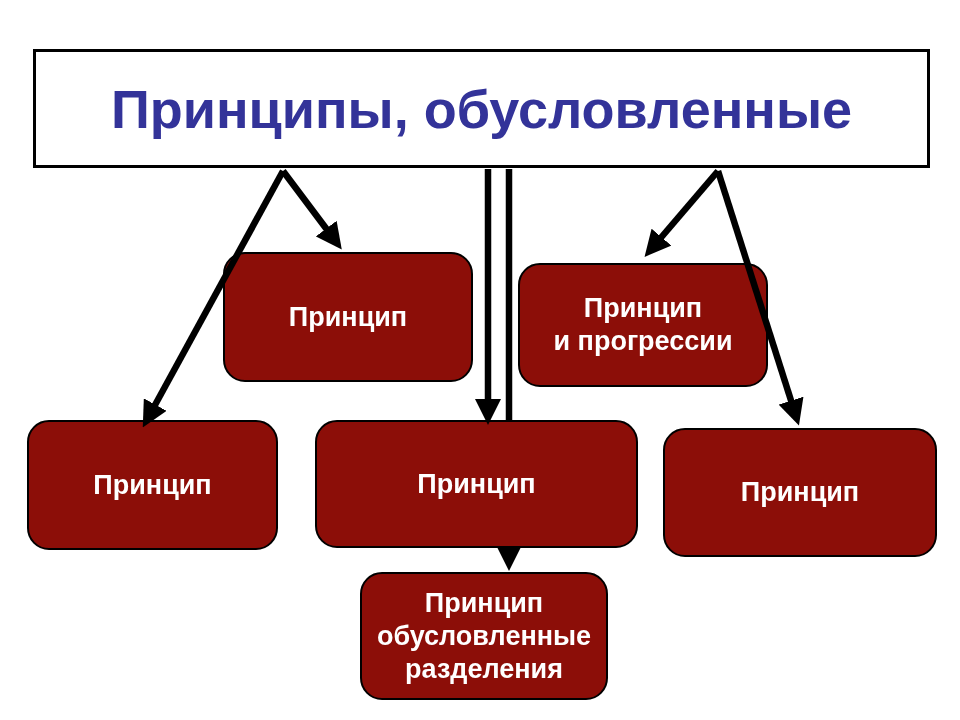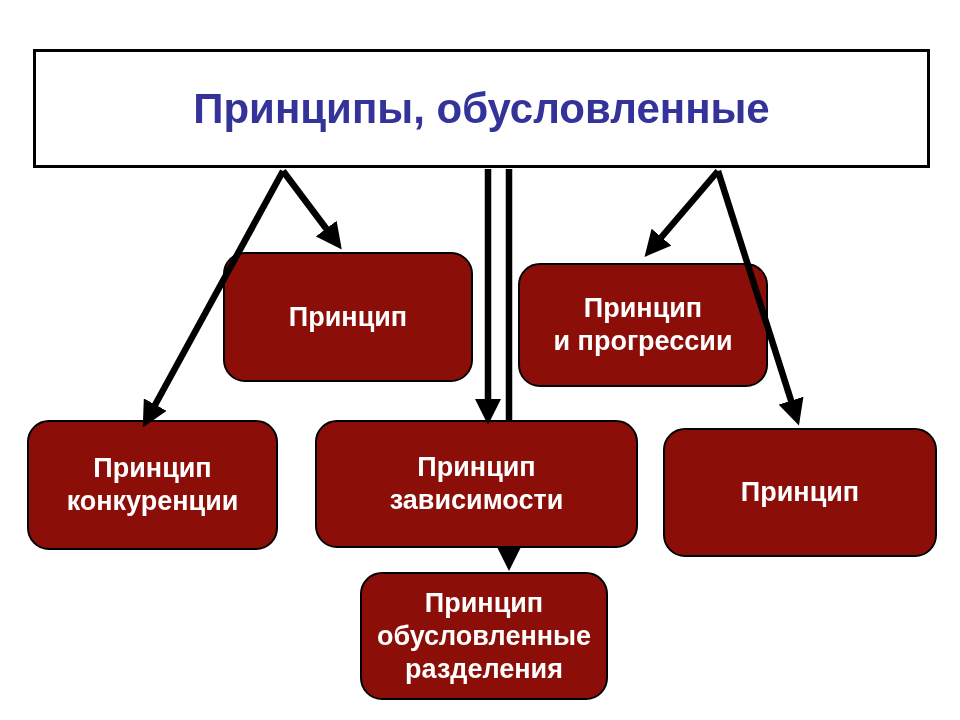--- a/index.html
+++ b/index.html
@@ -20,21 +20,21 @@
     background: #ffffff;
     display: flex;
     flex-direction: column;
     justify-content: center;
     align-items: center;
     z-index: 2;
   }
   .title-line {
     color: var(--title-text, #333399);
     font-weight: bold;
-    font-size: 42px;
+    font-size: 54px;
     line-height: 56px;
     white-space: nowrap;
     text-align: center;
   }
   .node {
     position: absolute;
     box-sizing: border-box;
     background: var(--node-fill, #8C0E08);
     border: 2.5px solid var(--line, #000);
     border-radius: 22px;
@@ -86,26 +86,24 @@
     <div class="node-line">Принцип</div>
   </div>
 
   <div class="node" id="node-regressii">
     <div class="node-line">Принцип</div>
     <div class="node-line">и прогрессии</div>
   </div>
 
   <div class="node" id="node-konkurencii">
     <div class="node-line">Принцип</div>
-    <div class="node-line">конкуренции</div>
   </div>
 
   <div class="node" id="node-zavisimosti">
     <div class="node-line">Принцип</div>
-    <div class="node-line">зависимости</div>
   </div>
 
   <div class="node" id="node-izmeneniya">
     <div class="node-line">Принцип</div>
   </div>
 
   <div class="node" id="node-ekonom">
     <div class="node-line">Принцип</div>
     <div class="node-line">обусловленные</div>
     <div class="node-line">разделения</div>

